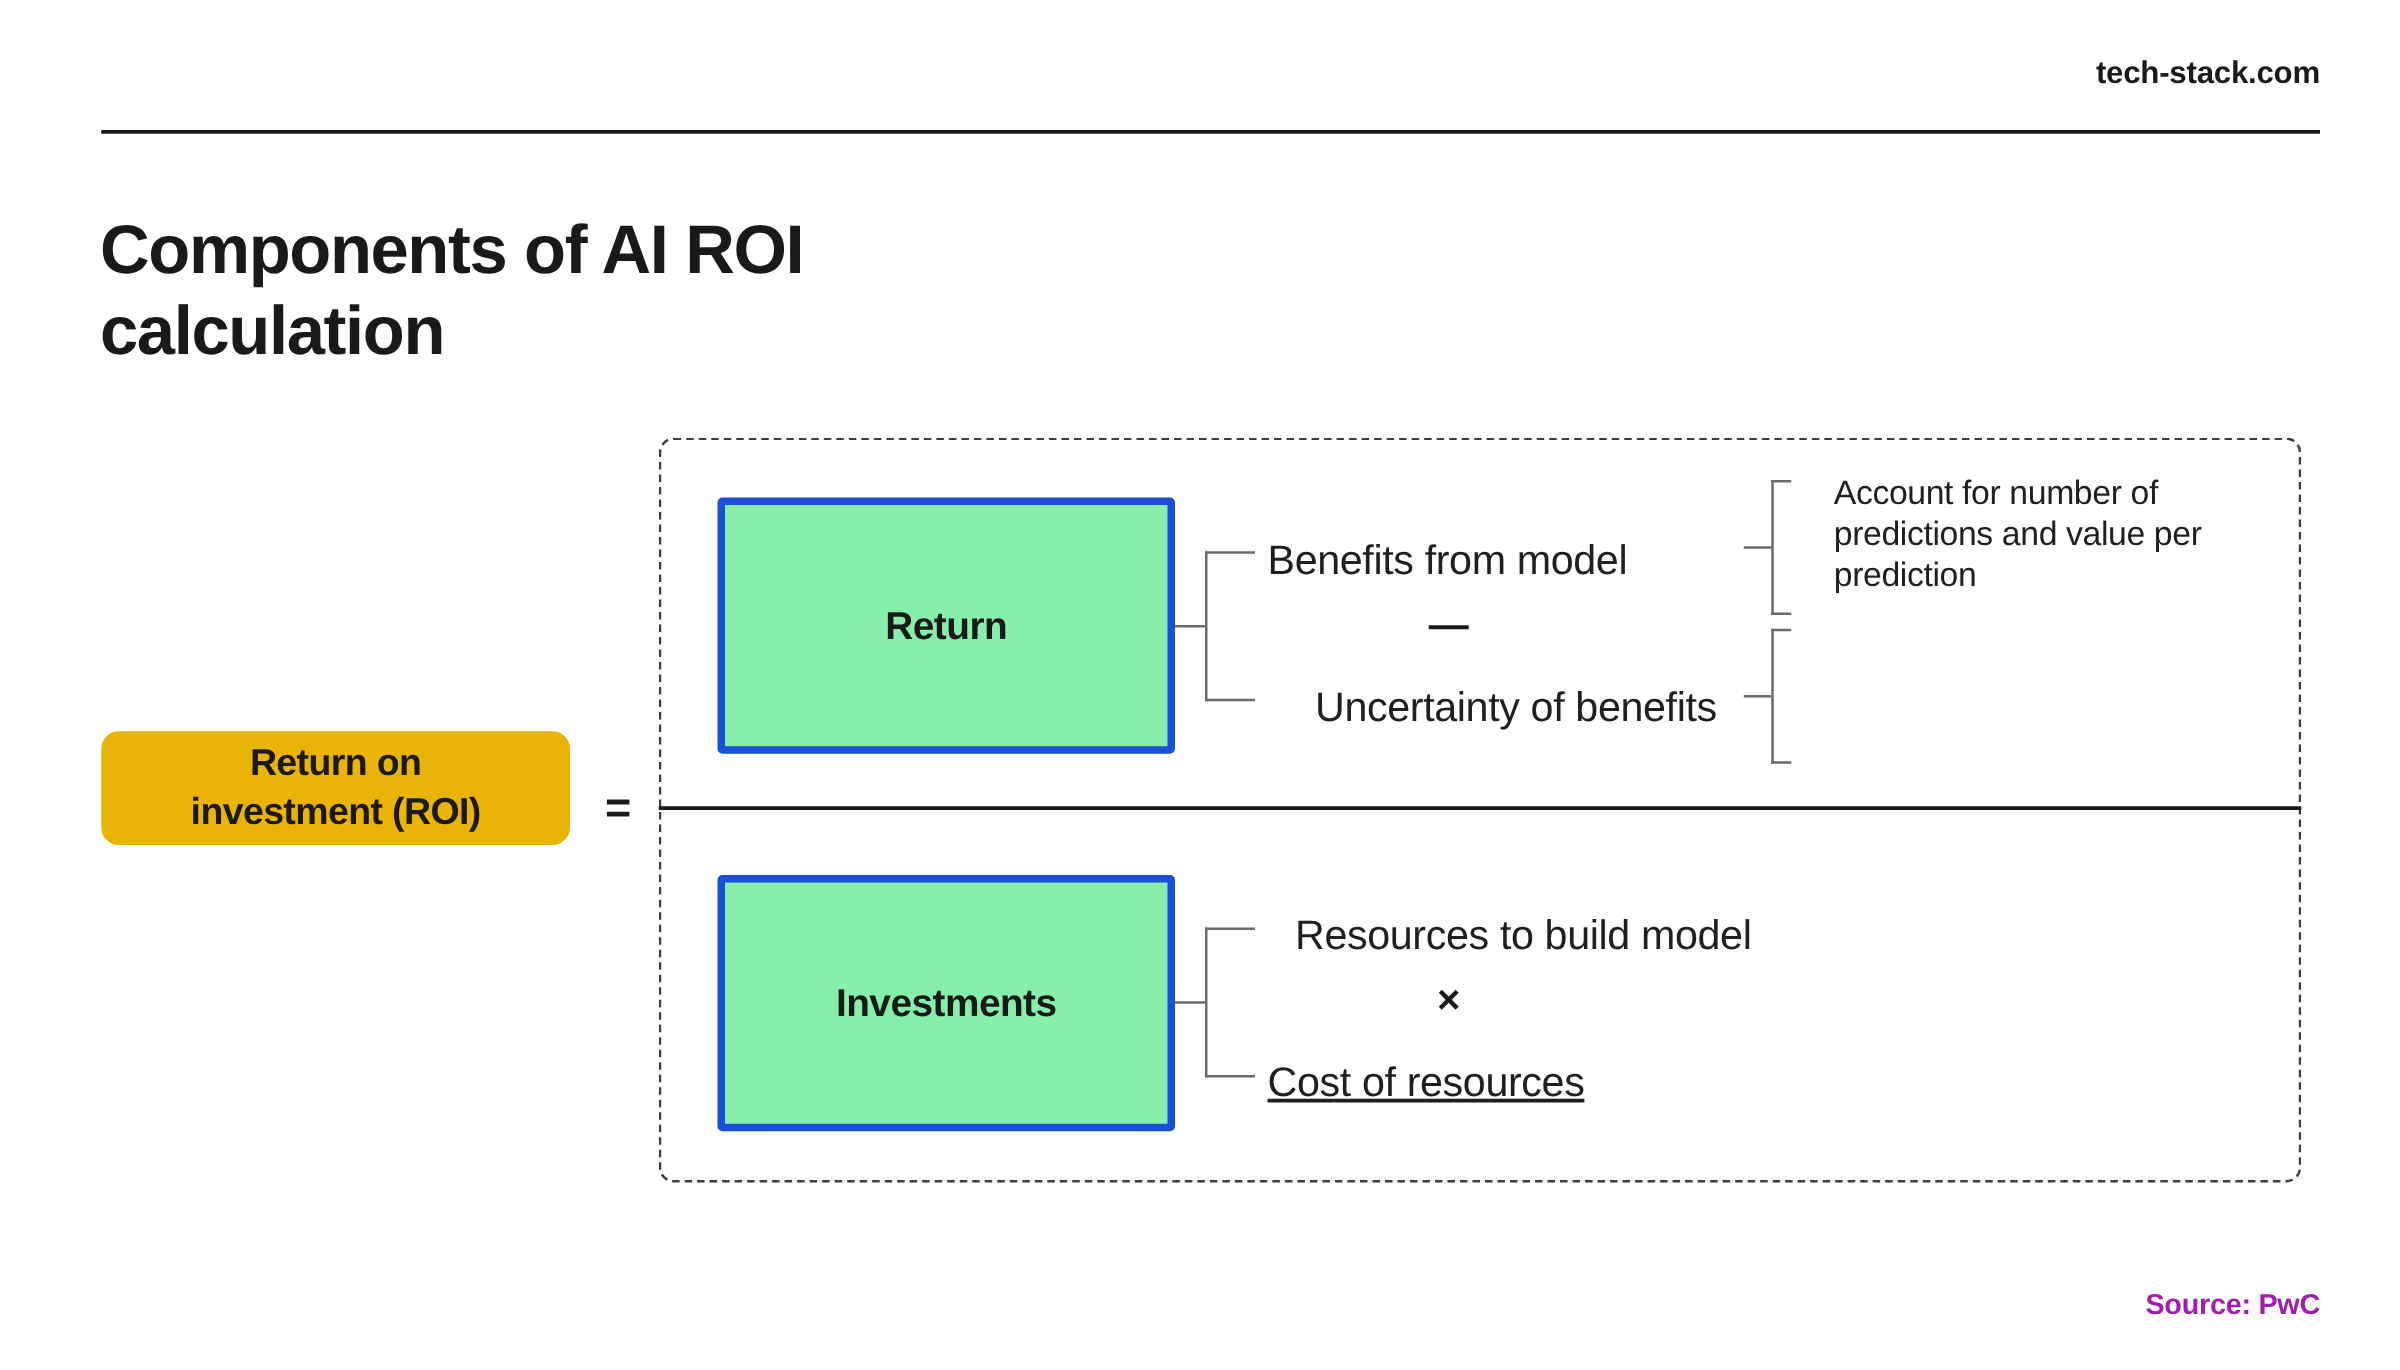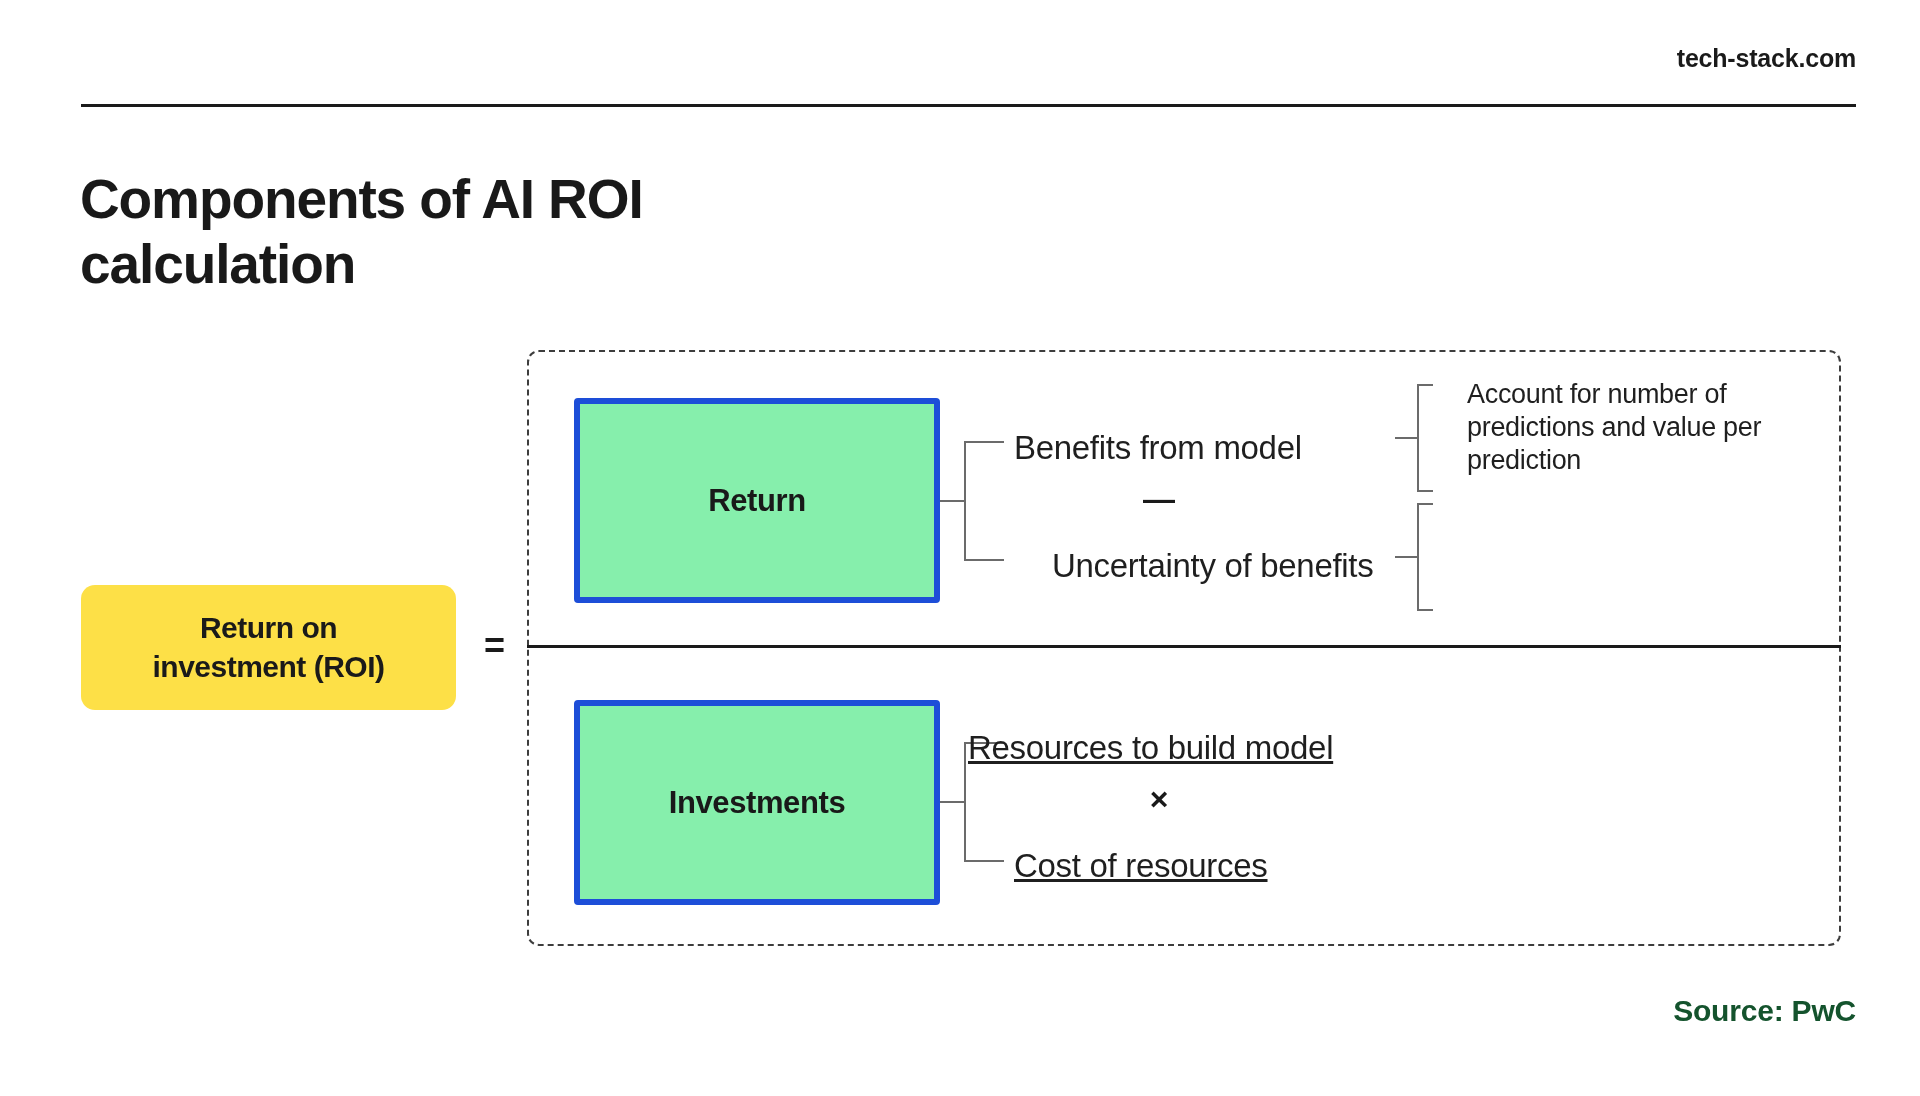--- a/index.html
+++ b/index.html
@@ -47,22 +47,22 @@
     color: #191919;
     white-space: pre-line;
   }
 
   
   #roi-chip {
     position: absolute;
     left: 81px;
     top: 585px;
     width: 375px;
-    height: 125px;
-    background: #fde047;
+    height: 91px;
+    background: #eab308;
     border-radius: 14px;
     display: flex;
     align-items: center;
     justify-content: center;
     text-align: center;
   }
   #roi-chip .chip-text {
     font-size: 30px;
     font-weight: bold;
     line-height: 1.28;
@@ -193,25 +193,25 @@
     line-height: 1.23;
     letter-spacing: -0.3px;
     color: #1f1f1f;
     width: 360px;
   }
 
   
   #source-note {
     position: absolute;
     right: 64px;
-    top: 994px;
-    font-size: 30px;
+    top: 1030px;
+    font-size: 23px;
     font-weight: bold;
     letter-spacing: -0.2px;
-    color: #14532d;
+    color: #a21caf;
     white-space: nowrap;
   }
 </style>
 </head>
 <body>
 
 <div id="brand">tech-stack.com</div>
 <div id="header-rule"></div>
 <h1 id="page-title">Components of AI ROI
 calculation</h1>
@@ -261,19 +261,19 @@
   <span class="term-label">Investments</span>
 </div>
 
 <div class="split-group" style="left:940px; top:742px; width:66px; height:120px;">
   <div class="split-stem" style="top:59px;"></div>
   <div class="split-spine" style="top:0; height:120px;"></div>
   <div class="split-arm" style="top:0;"></div>
   <div class="split-arm" style="top:118px;"></div>
 </div>
 
-<div class="mid-label" style="left:968px; top:727px;text-decoration:underline;">Resources to build model</div>
+<div class="mid-label" style="left:1036px; top:727px;">Resources to build model</div>
 
 <div class="op-symbol" style="left:1014px; top:783px; width:290px;">×</div>
 
 <div class="mid-label" style="left:1014px; top:845px;text-decoration:underline;">Cost of resources</div>
 
 <div id="source-note">Source: PwC</div>
 
 </body></html>

